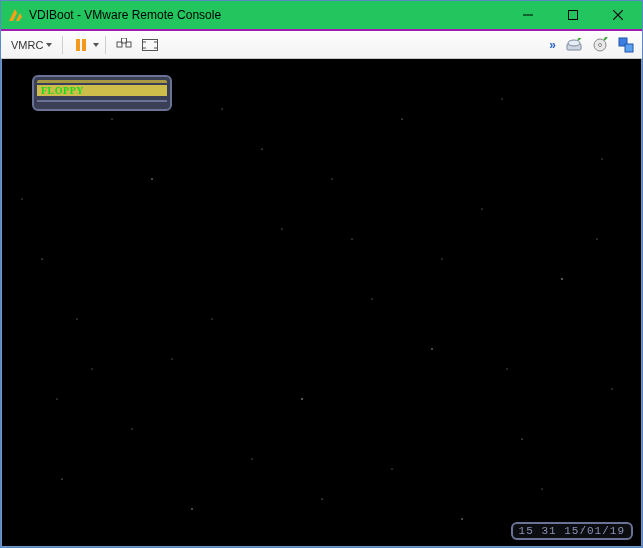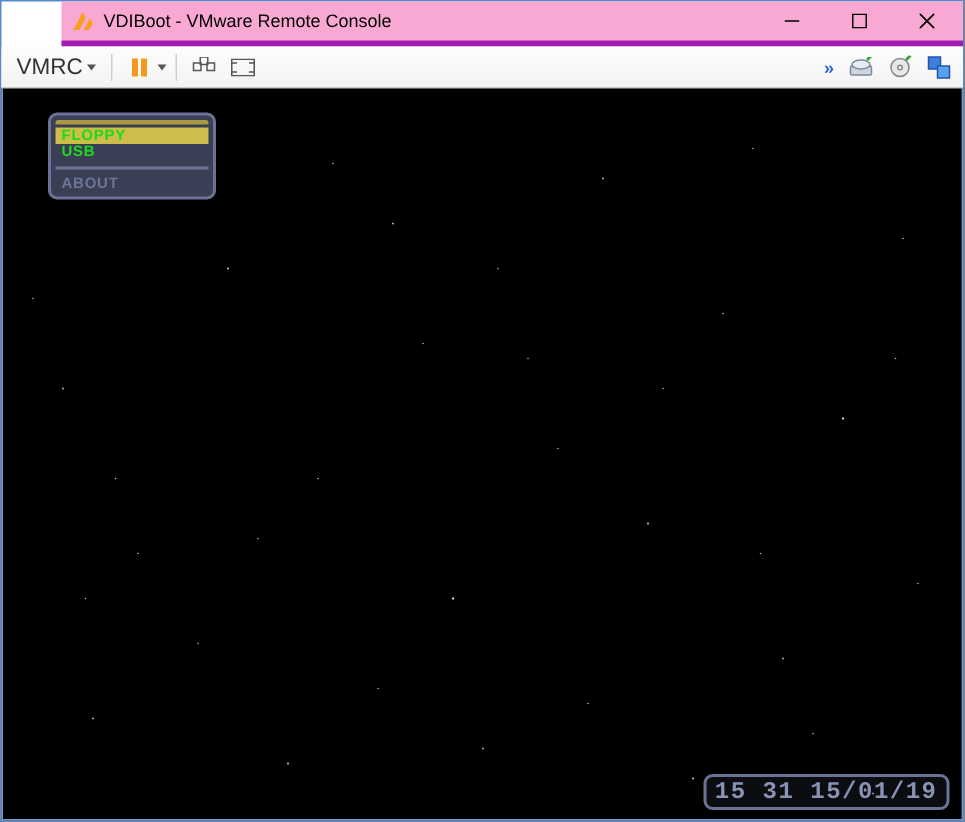--- a/index.html
+++ b/index.html
@@ -1,51 +1,51 @@
 <!DOCTYPE html>
 <html><head>
 <meta charset="utf-8">
 <style>
   * { box-sizing: border-box; margin: 0; padding: 0; }
   body { font-family: "Segoe UI", Tahoma, sans-serif; background: #fff; width: 643px; height: 548px; overflow: hidden; }
 
   .window { width: 643px; height: 548px; border: 1px solid #5a8ac6; display: flex; flex-direction: column; }
 
   
-  .titlebar { height: 30px; background: #f9a8d4; border-bottom: 4px solid #a21caf; display: flex; align-items: center; padding: 0 2px 0 6px; margin-left: 40px; }
+  .titlebar { height: 30px; background: #22c55e; border-bottom: 2px solid #a21caf; display: flex; align-items: center; padding: 0 2px 0 6px; }
   .titlebar .app-icon { width: 16px; height: 16px; margin-right: 6px; }
   .titlebar .title { flex: 1; font-size: 12px; color: #000; }
   .win-controls { display: flex; height: 100%; }
   .win-btn { width: 45px; display: flex; align-items: center; justify-content: center; }
   .win-btn svg { width: 10px; height: 10px; }
 
   
   .toolbar { height: 28px; background: linear-gradient(#fdfdfd, #f3f3f3); border-bottom: 1px solid #c9c9c9; display: flex; align-items: center; padding: 0 4px; gap: 2px; }
-  .tb-label { font-size: 15px; color: #333; padding: 0 4px 0 6px; display: flex; align-items: center; gap: 3px;}
+  .tb-label { font-size: 11px; color: #333; padding: 0 4px 0 6px; display: flex; align-items: center; gap: 3px;}
   .tb-sep { width: 1px; height: 18px; background: #cfcfcf; margin: 0 4px; }
   .tb-btn { width: 24px; height: 22px; display: flex; align-items: center; justify-content: center; border: 1px solid transparent; border-radius: 2px; }
   .tb-btn svg { display: block; }
   .tb-spacer { flex: 1; }
 
   
   .viewport { flex: 1; background: #000; position: relative; overflow: hidden; border: 1px solid #7297c4; border-top: none;}
 
   
   .stars { position: absolute; inset: 0; }
 
   
-  .boot-menu { position: absolute; top: 16px; left: 30px; width: 112px; background: #3b3f55; border: 2px solid #6a7395; border-radius: 6px; padding: 3px; font-family: Liberation Sans, sans-serif; font-weight: bold; font-size: 10px; line-height: 11px; letter-spacing: 0.5px; }
+  .boot-menu { position: absolute; top: 16px; left: 30px; width: 140px; background: #3b3f55; border: 2px solid #6a7395; border-radius: 6px; padding: 3px; font-family: Liberation Serif, serif; font-weight: bold; font-size: 10px; line-height: 11px; letter-spacing: 0.5px; }
   .boot-top { height: 3px; background: #a89a42; border-radius: 2px 2px 0 0; margin-bottom: 2px;}
   .boot-item { padding: 0 4px; color: #6b7797; white-space: pre; }
   .boot-item.active { background: #cdbd4b; color: #1bdb1b; }
   .boot-item.green { color: #1bdb1b; }
   .boot-divider { height: 2px; background: #6a7395; margin: 4px 0; }
 
   
-  .clock { position: absolute; bottom: 6px; right: 8px; border: 2px solid #6a7395; border-radius: 6px; padding: 1px 6px; color: #8a93b5; font-family: "Courier New", monospace; font-weight: bold; font-size: 16px; letter-spacing: 1px; background: rgba(59,63,85,0.2);}
+  .clock { position: absolute; bottom: 6px; right: 8px; border: 2px solid #6a7395; border-radius: 6px; padding: 1px 6px; color: #8a93b5; font-family: "Courier New", monospace; font-weight: normal; font-size: 11px; letter-spacing: 1px; background: rgba(59,63,85,0.2);}
 
   .dd-caret { width:0; height:0; border-left:3px solid transparent; border-right:3px solid transparent; border-top:4px solid #555; display:inline-block; }
 </style>
 </head>
 <body>
 
 <div class="window">
 
   <div class="titlebar">
     <span class="app-icon">
@@ -164,20 +164,18 @@
           <circle cx="220" cy="50" r="0.5"></circle>
         <circle cx="55" cy="340" r="0.5"></circle>
           <circle cx="505" cy="310" r="0.5"></circle>
           <circle cx="595" cy="180" r="0.5"></circle>
       </g>
     </svg>
 
     <div class="boot-menu">
       <div class="boot-top"></div>
       <div class="boot-item active">FLOPPY</div>
-      <div class="boot-item green">USB</div>
       <div class="boot-divider"></div>
-      <div class="boot-item">ABOUT</div>
     </div>
 
     <div class="clock">15 31 15/01/19</div>
   </div>
 </div>
 
 </body></html>

